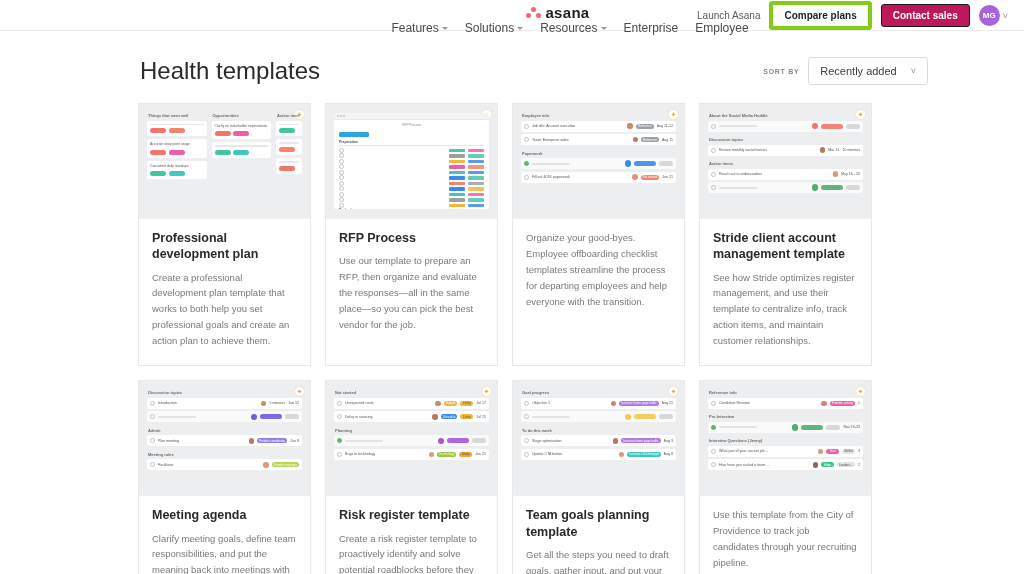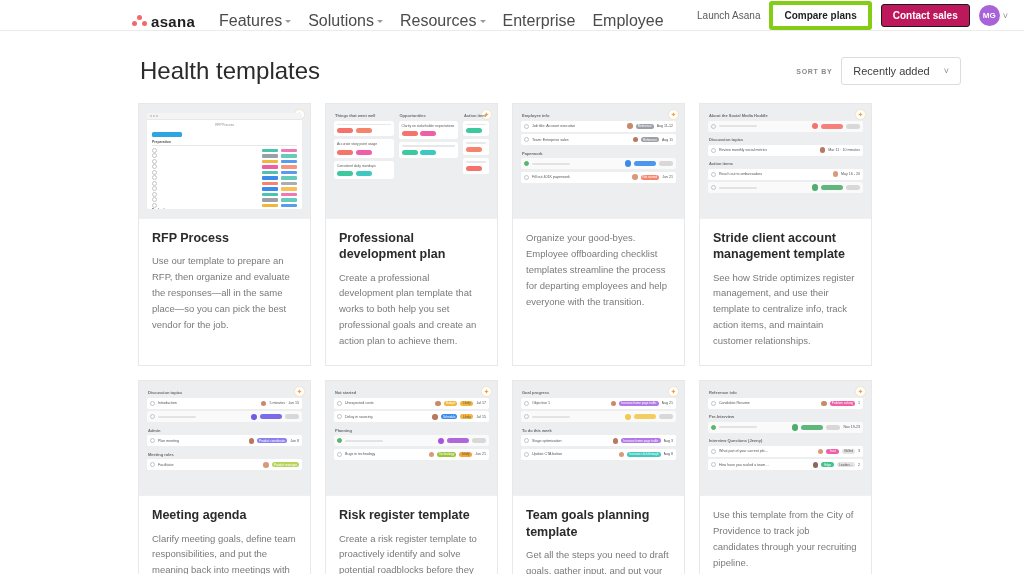--- a/index.html
+++ b/index.html
@@ -8,40 +8,41 @@
     background: #ffffff;
     font-family: "Liberation Sans", sans-serif;
     overflow: hidden;
   }
 
   
   .topnav {
     height: 31px;
     border-bottom: 1px solid #ececec;
     display: flex; align-items: center;
-    padding: 12px 16px 0 132px;
+    padding: 4px 16px 0 132px;
     background: #fff;
     position: relative;
+    flex-direction: column;
   }
   .logo { display: flex; align-items: center; gap: 4px; margin-right: 24px; }
   .logo-dots { position: relative; width: 15px; height: 12px; }
   .logo-dots i {
     position: absolute; display: block;
     background: #f06a6a; border-radius: 50%;
   }
   .logo-dots i.d1 { width: 5px; height: 5px; left: 5px; top: 0px; }
   .logo-dots i.d2 { width: 5px; height: 5px; left: 0px; top: 6px; }
   .logo-dots i.d3 { width: 5px; height: 5px; left: 10px; top: 6px; }
   .logo-word {
     font-size: 15px; font-weight: 700; color: #1e1f21;
     letter-spacing: .3px;
   }
   .nav-links { display: flex; align-items: center; gap: 17px; }
   .nav-link {
-    font-size: 16px; color: #4b4b4b; white-space: nowrap;
+    font-size: 12px; color: #4b4b4b; white-space: nowrap;
     display: flex; align-items: center; gap: 3px; cursor: pointer;
   }
   .caret {
     width: 0; height: 0; border-left: 3px solid transparent;
     border-right: 3px solid transparent; border-top: 3px solid #9a9a9a;
     display: inline-block; margin-top: 1px;
   }
   .nav-right {
     position: absolute; right: 16px; top: 0; height: 31px;
     display: flex; align-items: center; gap: 9px;
@@ -56,21 +57,21 @@
   .avatar-wrap { display: flex; align-items: center; gap: 3px; cursor: pointer; }
   .avatar {
     width: 21px; height: 21px; border-radius: 50%;
     background: #a963d8; color: #fff; font-size: 8px; font-weight: 700;
     display: flex; align-items: center; justify-content: center;
   }
   .chev { font-size: 9px; color: #8a8a8a; }
 
   
   .page-head {
-    padding: 26px 63px 0 140px;
+    padding: 26px 96px 0 140px;
     display: flex; align-items: center; justify-content: space-between; text-align: right;
   }
   .page-title { font-size: 24px; color: #2b2b2b; font-weight: 400; }
   .sortbox { display: flex; align-items: center; gap: 9px; }
   .sort-label {
     font-size: 7px; font-weight: 700; color: #8a8a8a; letter-spacing: .7px;
   }
   .select {
     border: 1px solid #dcdcdc; border-radius: 3px;
     padding: 7px 11px; min-width: 113px;
@@ -208,20 +209,95 @@
       <span class="chev">˅</span>
     </div>
   </div>
 </div>
 
 <div class="grid" id="grid">
     <div class="card">
       <div class="thumb">
         <div class="badge">✦</div>
         <div class="thumb-inner">
+          <div class="kan">
+            <div class="kcol">
+              <div class="sec-label">Things that went well</div>
+              <div class="kcard">
+                <div class="line"></div>
+                <div class="ktags">
+                  <span class="tag" style="background:#f4736b;min-width:16px"></span>
+                  <span class="tag" style="background:#f4846b;min-width:16px"></span>
+                </div>
+              </div>
+              <div class="kcard">
+                <div class="ktxt">Accurate story point usage</div>
+                <div class="ktags">
+                  <span class="tag" style="background:#f4736b;min-width:16px"></span>
+                  <span class="tag" style="background:#ee5fa7;min-width:16px"></span>
+                </div>
+              </div>
+              <div class="kcard">
+                <div class="ktxt">Consistent daily standups</div>
+                <div class="ktags">
+                  <span class="tag" style="background:#3fc8a0;min-width:16px"></span>
+                  <span class="tag" style="background:#3fc8c0;min-width:16px"></span>
+                </div>
+              </div>
+            </div>
+            <div class="kcol">
+              <div class="sec-label">Opportunities</div>
+              <div class="kcard">
+                <div class="ktxt">Clarity on stakeholder expectations</div>
+                <div class="ktags">
+                  <span class="tag" style="background:#f4736b;min-width:16px"></span>
+                  <span class="tag" style="background:#ee5fa7;min-width:16px"></span>
+                </div>
+              </div>
+              <div class="kcard">
+                <div class="line"></div>
+                <div class="ktags">
+                  <span class="tag" style="background:#3fc8a0;min-width:16px"></span>
+                  <span class="tag" style="background:#3fc8c0;min-width:16px"></span>
+                </div>
+              </div>
+            </div>
+            <div class="kcol narrow">
+              <div class="sec-label">Action item</div>
+              <div class="kcard">
+                <div class="line"></div>
+                <div class="ktags">
+                  <span class="tag" style="background:#3fc8a0;min-width:16px"></span>
+                </div>
+              </div>
+              <div class="kcard">
+                <div class="line"></div>
+                <div class="ktags">
+                  <span class="tag" style="background:#f4846b;min-width:16px"></span>
+                </div>
+              </div>
+              <div class="kcard">
+                <div class="line"></div>
+                <div class="ktags">
+                  <span class="tag" style="background:#f4736b;min-width:16px"></span>
+                </div>
+              </div>
+            </div>
+          </div>
+        </div>
+      </div>
+      <div class="card-body">
+        <div class="card-title">Professional development plan</div>
+        <div class="card-desc">Create a professional development plan template that works to both help you set professional goals and create an action plan to achieve them.</div>
+      </div>
+    </div>
+    <div class="card">
+      <div class="thumb">
+        <div class="badge">✦</div>
+        <div class="thumb-inner">
           <div class="win">
             <div class="win-bar">
               <i></i>
               <i></i>
               <i></i>
             </div>
             <div class="win-title">RFP Process</div>
             <div class="win-body">
               <div class="blue-chip"></div>
               <div class="tbl-sec">Preparation</div>
@@ -298,95 +374,20 @@
       </div>
       <div class="card-body">
         <div class="card-title">RFP Process</div>
         <div class="card-desc">Use our template to prepare an RFP, then organize and evaluate the responses—all in the same place—so you can pick the best vendor for the job.</div>
       </div>
     </div>
     <div class="card">
       <div class="thumb">
         <div class="badge">✦</div>
         <div class="thumb-inner">
-          <div class="kan">
-            <div class="kcol">
-              <div class="sec-label">Things that went well</div>
-              <div class="kcard">
-                <div class="line"></div>
-                <div class="ktags">
-                  <span class="tag" style="background:#f4736b;min-width:16px"></span>
-                  <span class="tag" style="background:#f4846b;min-width:16px"></span>
-                </div>
-              </div>
-              <div class="kcard">
-                <div class="ktxt">Accurate story point usage</div>
-                <div class="ktags">
-                  <span class="tag" style="background:#f4736b;min-width:16px"></span>
-                  <span class="tag" style="background:#ee5fa7;min-width:16px"></span>
-                </div>
-              </div>
-              <div class="kcard">
-                <div class="ktxt">Consistent daily standups</div>
-                <div class="ktags">
-                  <span class="tag" style="background:#3fc8a0;min-width:16px"></span>
-                  <span class="tag" style="background:#3fc8c0;min-width:16px"></span>
-                </div>
-              </div>
-            </div>
-            <div class="kcol">
-              <div class="sec-label">Opportunities</div>
-              <div class="kcard">
-                <div class="ktxt">Clarity on stakeholder expectations</div>
-                <div class="ktags">
-                  <span class="tag" style="background:#f4736b;min-width:16px"></span>
-                  <span class="tag" style="background:#ee5fa7;min-width:16px"></span>
-                </div>
-              </div>
-              <div class="kcard">
-                <div class="line"></div>
-                <div class="ktags">
-                  <span class="tag" style="background:#3fc8a0;min-width:16px"></span>
-                  <span class="tag" style="background:#3fc8c0;min-width:16px"></span>
-                </div>
-              </div>
-            </div>
-            <div class="kcol narrow">
-              <div class="sec-label">Action item</div>
-              <div class="kcard">
-                <div class="line"></div>
-                <div class="ktags">
-                  <span class="tag" style="background:#3fc8a0;min-width:16px"></span>
-                </div>
-              </div>
-              <div class="kcard">
-                <div class="line"></div>
-                <div class="ktags">
-                  <span class="tag" style="background:#f4846b;min-width:16px"></span>
-                </div>
-              </div>
-              <div class="kcard">
-                <div class="line"></div>
-                <div class="ktags">
-                  <span class="tag" style="background:#f4736b;min-width:16px"></span>
-                </div>
-              </div>
-            </div>
-          </div>
-        </div>
-      </div>
-      <div class="card-body">
-        <div class="card-title">Professional development plan</div>
-        <div class="card-desc">Create a professional development plan template that works to both help you set professional goals and create an action plan to achieve them.</div>
-      </div>
-    </div>
-    <div class="card">
-      <div class="thumb">
-        <div class="badge">✦</div>
-        <div class="thumb-inner">
           <div class="sec-label">Employee info</div>
           <div class="row">
             <span class="circ"></span>
             <span class="txt">Job title: Account executive</span>
             <span class="spacer"></span>
             <span class="av" style="background:#c98a6a"></span>
             <span class="tag" style="background:#9aa0a6">Reference</span>
             <span class="txt">Aug 11-12</span>
           </div>
           <div class="row">

